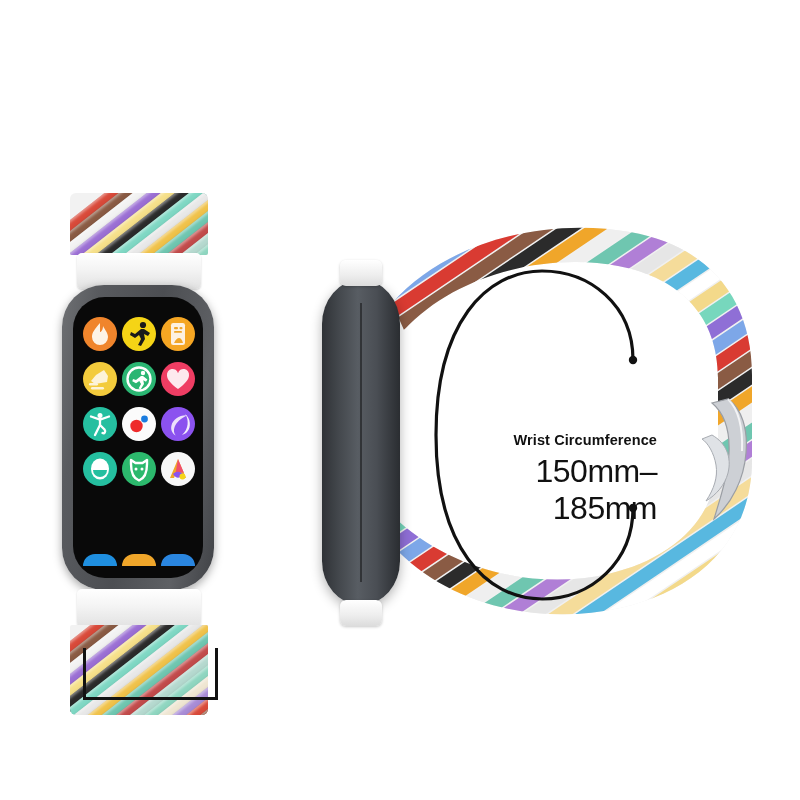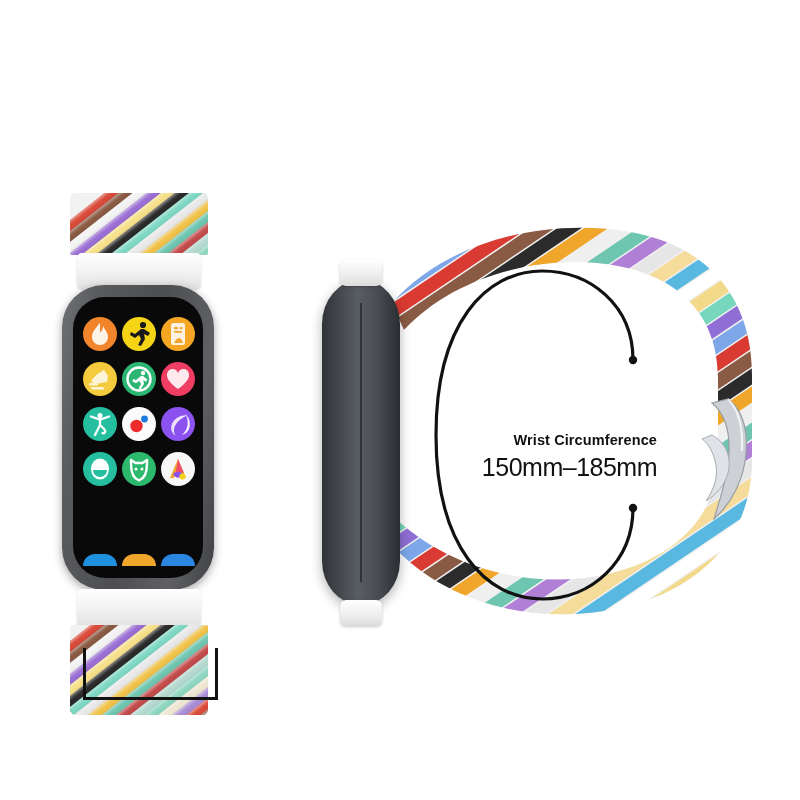--- a/index.html
+++ b/index.html
@@ -220,21 +220,21 @@
   }
   #wrist-label {
     font-size: 14.5px;
     font-weight: bold;
     color: #111111;
     letter-spacing: 0.1px;
     font-family: "Liberation Sans", sans-serif;
   }
   #wrist-value {
     margin-top: 5px;
-    font-size: 25px;
+    font-size: 32px;
     color: #111111;
     letter-spacing: -0.5px;
     font-family: "Liberation Sans", sans-serif;
   }
 </style>
 </head>
 <body>
 
 <div id="page">
 

